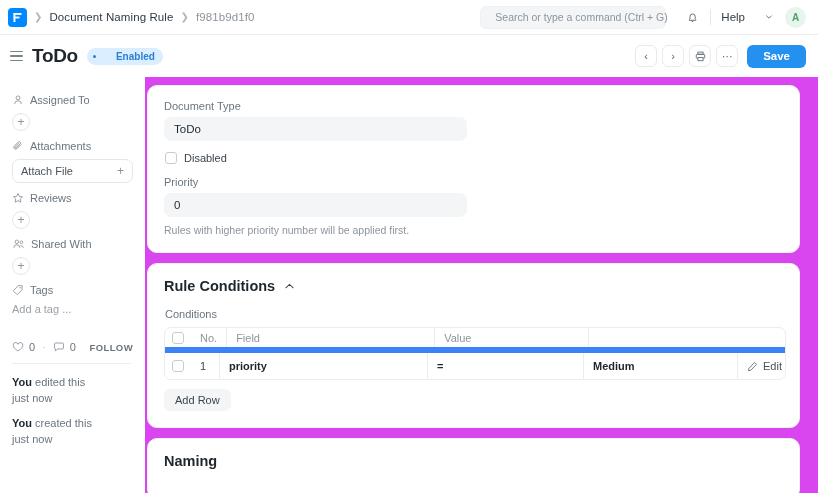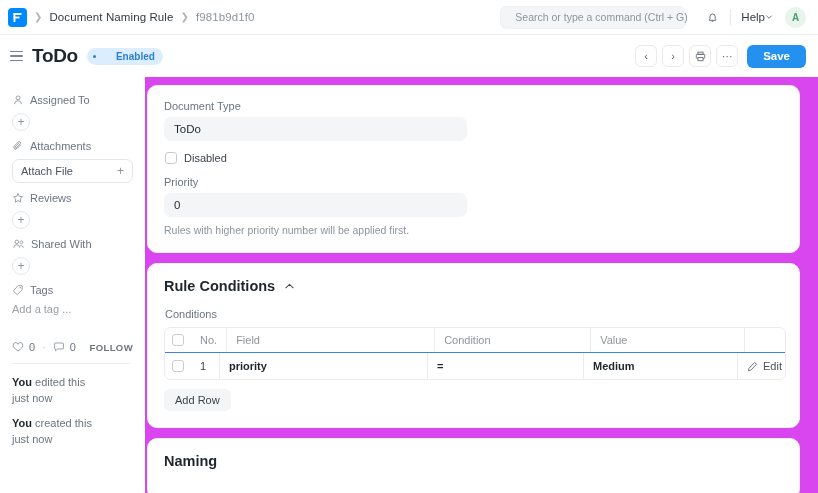--- a/index.html
+++ b/index.html
@@ -34,21 +34,21 @@
 
   .search-box {
     width: 186px; height: 23px;
     background: #f4f5f6; border: 1px solid #f0f1f2; border-radius: 6px;
     display: flex; align-items: center; gap: 6px;
     padding: 0 8px; margin-right: 16px;
   }
   .search-box .ph { font-size: 10.5px; color: #8d959d; white-space: nowrap; }
   .bell-btn { width: 20px; height: 20px; display:flex; align-items:center; justify-content:center; margin-right: 8px;}
   .nav-divider { width:1px; height: 16px; background:#e6e8ea; margin-right: 10px; }
-  .help-btn { display:flex; align-items:center; gap:0; font-size: 11.5px; color:#313b44; margin-right: 12px;}
+  .help-btn { display:flex; align-items:center; gap:20px; font-size: 11.5px; color:#313b44; margin-right: 12px;}
   .avatar {
     width: 21px; height: 21px; border-radius: 50%;
     background: #e8f5ec; color: #4aa06a;
     display:flex; align-items:center; justify-content:center;
     font-size: 10px; font-weight: 600;
   }
 
   
   .titlebar {
     height: 42px; flex: 0 0 42px;
@@ -160,21 +160,21 @@
 
   .section-title {
     font-size: 14.5px; font-weight: 700; color:#1f272e;
     display:flex; align-items:center; gap:9px;
   }
   .sub-label { font-size: 11px; color:#6b7580; margin: 14px 0 7px 1px; }
 
   
   .cond-table { width: 622px; border:1px solid #ececec; border-radius: 7px; overflow:hidden; background:#fff;}
   .tr { display:flex; align-items:center; }
-  .tr.head { height: 25px; border-bottom: 1px solid #3b82f6; }
+  .tr.head { height: 25px; border-bottom: 6px solid #3b82f6; }
   .tr.row  { height: 26px; }
   .td { font-size: 11px; padding: 0 9px; display:flex; align-items:center; height:100%; }
   .c-chk  { flex: 0 0 26px; justify-content:center; padding:0; }
   .c-no   { flex: 0 0 28px; }
   .c-field{ flex: 0 0 208px; border-left: 1px solid #ececec; }
   .c-cond { flex: 0 0 156px; border-left: 1px solid #ececec; }
   .c-val  { flex: 0 0 154px; border-left: 1px solid #ececec; }
   .c-act  { flex: 1 1 auto; border-left: 1px solid #ececec; justify-content:center; gap:5px; }
   .th-txt { color:#8d959d; }
   .td-txt { color:#1f272e; font-weight: 700; }
@@ -378,21 +378,20 @@
 
         <div class="sub-label">Conditions</div>
 
         <div class="cond-table">
           <div class="tr head">
             <div class="td c-chk">
               <span class="checkbox"></span>
             </div>
             <div class="td c-no th-txt">No.</div>
             <div class="td c-field th-txt">Field</div>
-            <div class="td c-cond th-txt">Condition</div>
             <div class="td c-val th-txt">Value</div>
             <div class="td c-act"></div>
           </div>
 
           <div class="tr row">
             <div class="td c-chk">
               <span class="checkbox"></span>
             </div>
             <div class="td c-no td-no">1</div>
             <div class="td c-field td-txt">priority</div>

